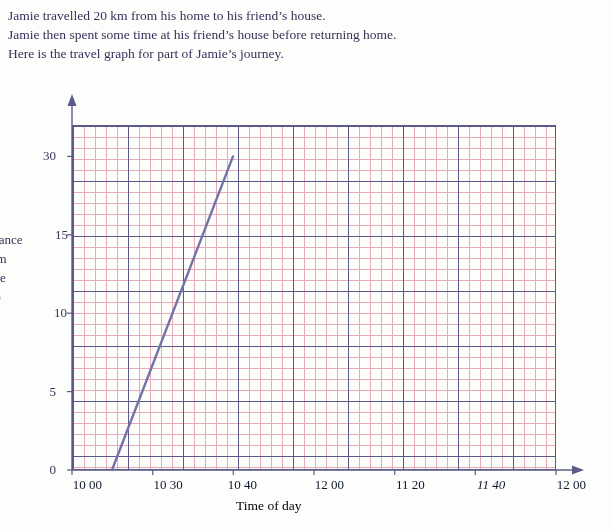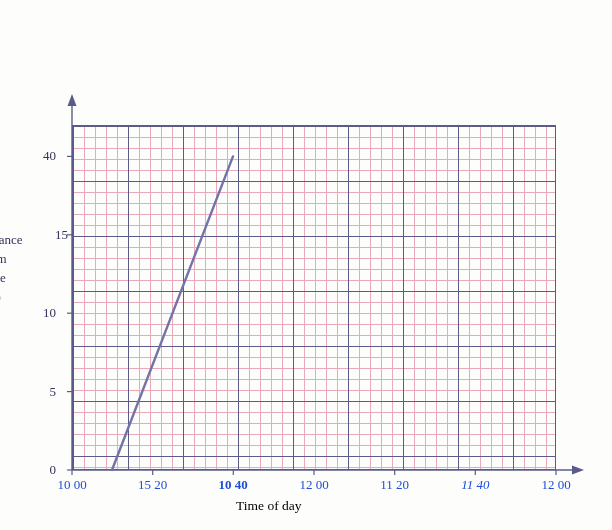--- a/index.html
+++ b/index.html
@@ -76,23 +76,23 @@
     position: absolute;
     right: 0;
     width: 56px;
     text-align: right;
     font-size: 13px;
     color: #33335c;
   }
   .xlabel {
     position: absolute;
     width: 60px;
-    text-align: center;
+    text-align: right;
     font-size: 13px;
-    color: #1d4ed8;
+    color: #0f172a;
     white-space: nowrap;
   }
   #yaxis-title {
     position: absolute;
     left: -10px;
     top: 150px;
     width: 60px;
     text-align: left;
     font-size: 13px;
     line-height: 19px;
@@ -105,20 +105,25 @@
     font-size: 13.5px;
     color: #000000;
   }
   .ytick-wrap, .xtick-wrap { position: absolute; left:0; top:0; width: 612px; height: 450px; }
 </style>
 </head>
 <body>
 
 <div id="page">
 
+  <div class="intro">
+    <div>Jamie travelled 20 km from his home to his friend’s house.</div>
+    <div>Jamie then spent some time at his friend’s house before returning home.</div>
+    <div>Here is the travel graph for part of Jamie’s journey.</div>
+  </div>
 
   <div id="graph">
 
     <div id="plot">
       <div class="major-grid"></div>
     </div>
 
     <svg id="axes-svg" viewBox="0 0 612 450">
 
       <line x1="72" y1="390" x2="72" y2="22" stroke="#5b5b8a" stroke-width="1.4"></line>
@@ -144,29 +149,29 @@
         <line x1="475.3" y1="390" x2="475.3" y2="395"></line>
         <line x1="556" y1="390" x2="556" y2="395"></line>
       </g>
 
       <line x1="112" y1="390" x2="233" y2="76.4" stroke="#7373a8" stroke-width="2.4" stroke-linecap="round"></line>
     </svg>
 
     <div class="ytick-wrap">
       <div class="ylabel" style="top:382px; left:0;">0</div>
       <div class="ylabel" style="top:303.6px; left:0;">5</div>
-      <div class="ylabel" style="top:225.2px; left:0;">10</div>
+      <div class="ylabel" style="top:225.2px; left:0;padding-left:11px;">10</div>
       <div class="ylabel" style="top:146.8px; left:12px;">15</div>
-      <div class="ylabel" style="top:68.4px; left:0;">40</div>
+      <div class="ylabel" style="top:68.4px; left:0;">30</div>
     </div>
 
     <div class="xtick-wrap">
       <div class="xlabel" style="left:42px; top:397px;">10 00</div>
-      <div class="xlabel" style="left:122.7px; top:397px;">15 20</div>
-      <div class="xlabel" style="left:203px; top:397px;font-weight:bold;">10 40</div>
+      <div class="xlabel" style="left:122.7px; top:397px;">10 30</div>
+      <div class="xlabel" style="left:197px; top:397px;">10 40</div>
       <div class="xlabel" style="left:284px; top:397px;">12 00</div>
       <div class="xlabel" style="left:364.7px; top:397px;">11 20</div>
       <div class="xlabel" style="left:445.3px; top:397px;font-style:italic;">11 40</div>
       <div class="xlabel" style="left:526px; top:397px;">12 00</div>
     </div>
 
     <div id="yaxis-title">
       <div>stance</div>
       <div>om</div>
       <div>me</div>

